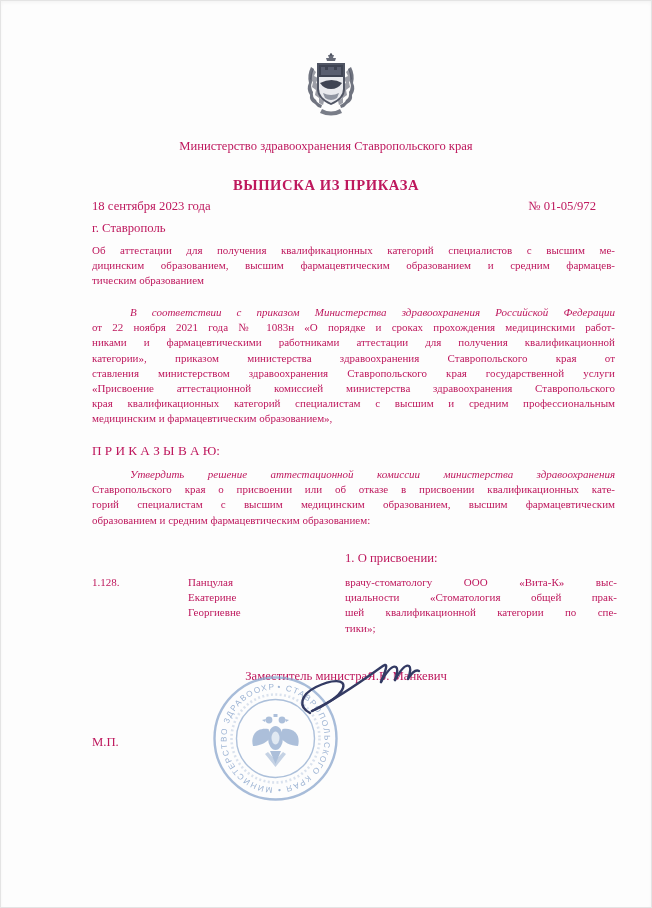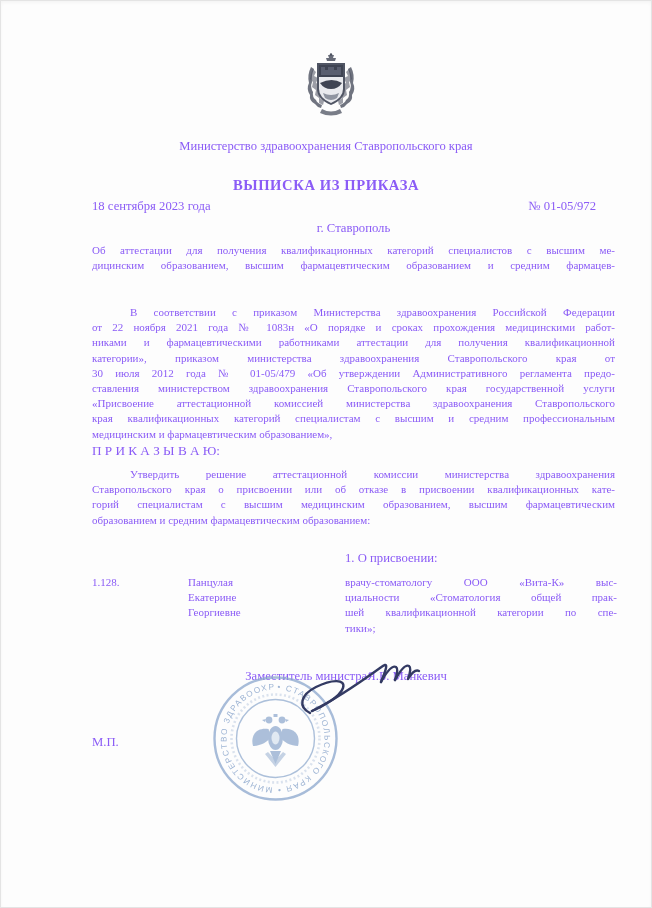--- a/index.html
+++ b/index.html
@@ -1,32 +1,32 @@
 <!DOCTYPE html>
 <html><head>
 <meta charset="utf-8">
 <style>
   html,body{margin:0;padding:0;background:#fff;}
   .scan-page{
     position:relative;width:652px;height:908px;margin:0 auto;
     background:#fdfdfd;overflow:hidden;
     font-family:"Liberation Serif","DejaVu Serif",serif;
-    color:#8b5cf6;
+    color:#be185d;
     box-shadow:inset 0 0 0 1px #e4e4e4, inset 0 2px 4px rgba(0,0,0,0.05);
   }
   .abs{position:absolute;}
   .centered{left:0;right:0;text-align:center;}
   .body-text{font-size:11px;line-height:15.2px;}
   .jl{text-align:justify;text-align-last:justify;}
   .ll{text-align:left;text-align-last:left;}
-  .indent{padding-left:38px;}
+  .indent{padding-left:38px;font-style:italic;}
   .ministry-header{top:139px;font-size:12.6px;}
   .doc-title{top:177px;font-weight:bold;font-size:14.6px;letter-spacing:.6px;}
   .date-row{top:199px;left:92px;right:56px;display:flex;justify-content:space-between;font-size:12.7px;}
-  .city-line{top:221px;left:92px;width:523px;text-align:center;font-size:12.7px;}
+  .city-line{top:221px;left:92px;width:523px;font-size:12.7px;}
   .subject-block{top:243px;left:92px;width:523px;}
   .preamble-block{top:305px;left:92px;width:523px;}
   .order-word{top:443px;left:92px;font-size:13.2px;}
   .resolution-block{top:467px;left:92px;width:523px;}
   .section-head{top:551px;left:345px;font-size:12.7px;}
   .section-title{}
   .entry-number{top:575px;left:92px;}
   .entry-name{top:575px;left:140px;margin-left:48px;}
   .entry-desc{top:575px;left:345px;width:272px;}
   .sign-row{top:669px;left:92px;right:52px;display:flex;justify-content:center;font-size:12.7px;}
@@ -73,28 +73,28 @@
   <div class="abs date-row">
     <span>18 сентября 2023 года</span>
     <span>№ 01-05/972</span>
   </div>
 
   <div class="abs city-line">г. Ставрополь</div>
 
   <div class="abs subject-block body-text">
     <div class="jl">Об аттестации для получения квалификационных категорий специалистов с высшим ме-</div>
     <div class="jl">дицинским образованием, высшим фармацевтическим образованием и средним фармацев-</div>
+    <div class="ll">тическим образованием</div>
   </div>
 
   <div class="abs preamble-block body-text">
     <div class="jl indent">В соответствии с приказом Министерства здравоохранения Российской Федерации</div>
     <div class="jl">от 22 ноября 2021 года № 1083н «О порядке и сроках прохождения медицинскими работ-</div>
     <div class="jl">никами и фармацевтическими работниками аттестации для получения квалификационной</div>
     <div class="jl">категории», приказом министерства здравоохранения Ставропольского края от</div>
-    <div class="jl">30 июля 2012 года № 01-05/479 «Об утверждении Административного регламента предо-</div>
     <div class="jl">ставления министерством здравоохранения Ставропольского края государственной услуги</div>
     <div class="jl">«Присвоение аттестационной комиссией министерства здравоохранения Ставропольского</div>
     <div class="jl">края квалификационных категорий специалистам с высшим и средним профессиональным</div>
     <div class="ll">медицинским и фармацевтическим образованием»,</div>
   </div>
 
   <div class="abs order-word">П Р И К А З Ы В А Ю:</div>
 
   <div class="abs resolution-block body-text">
     <div class="jl indent">Утвердить решение аттестационной комиссии министерства здравоохранения</div>

